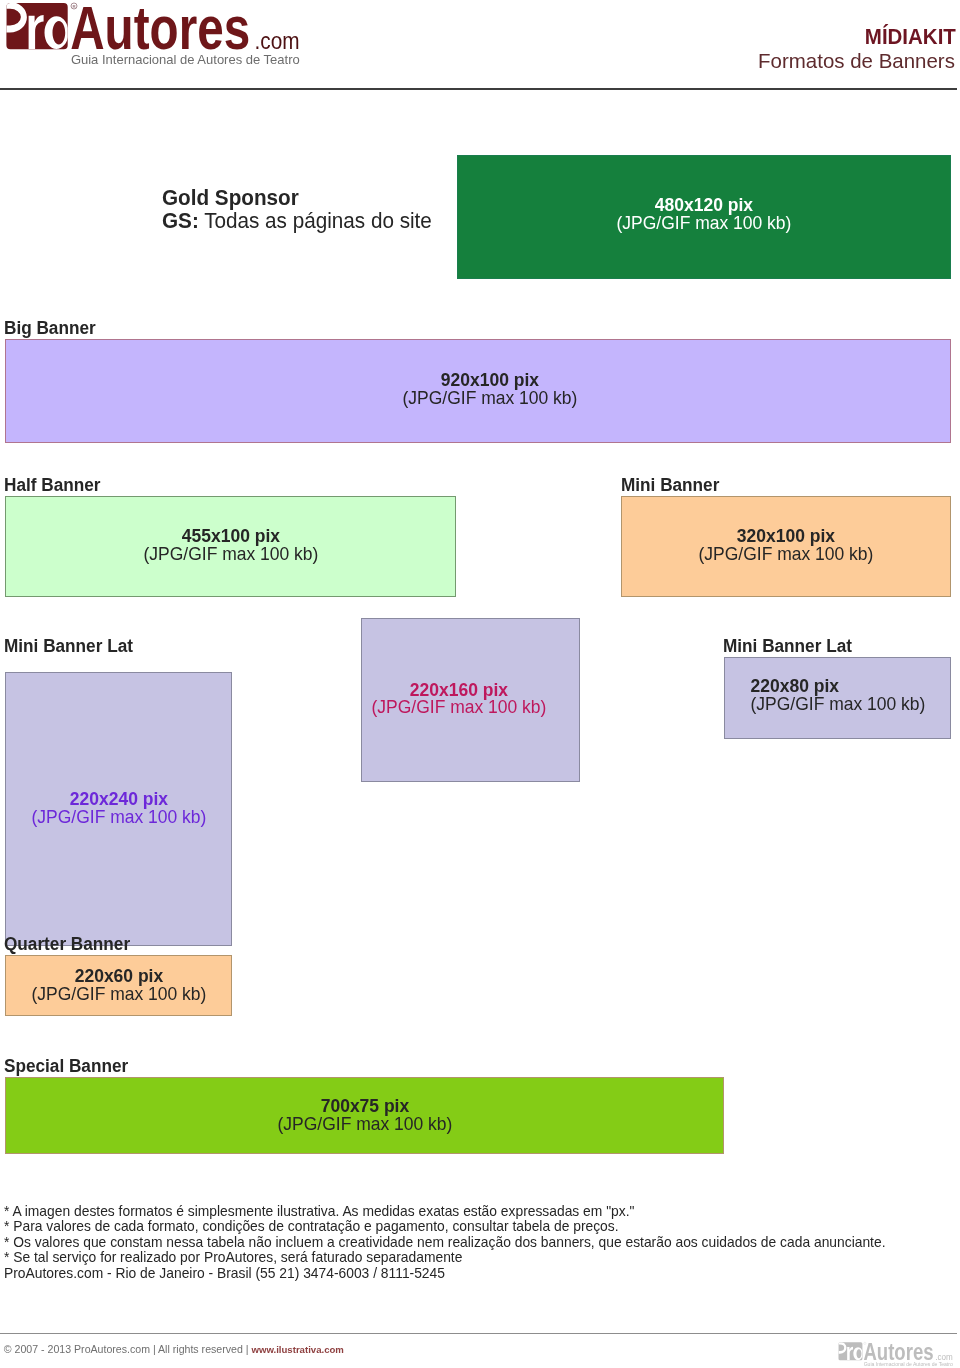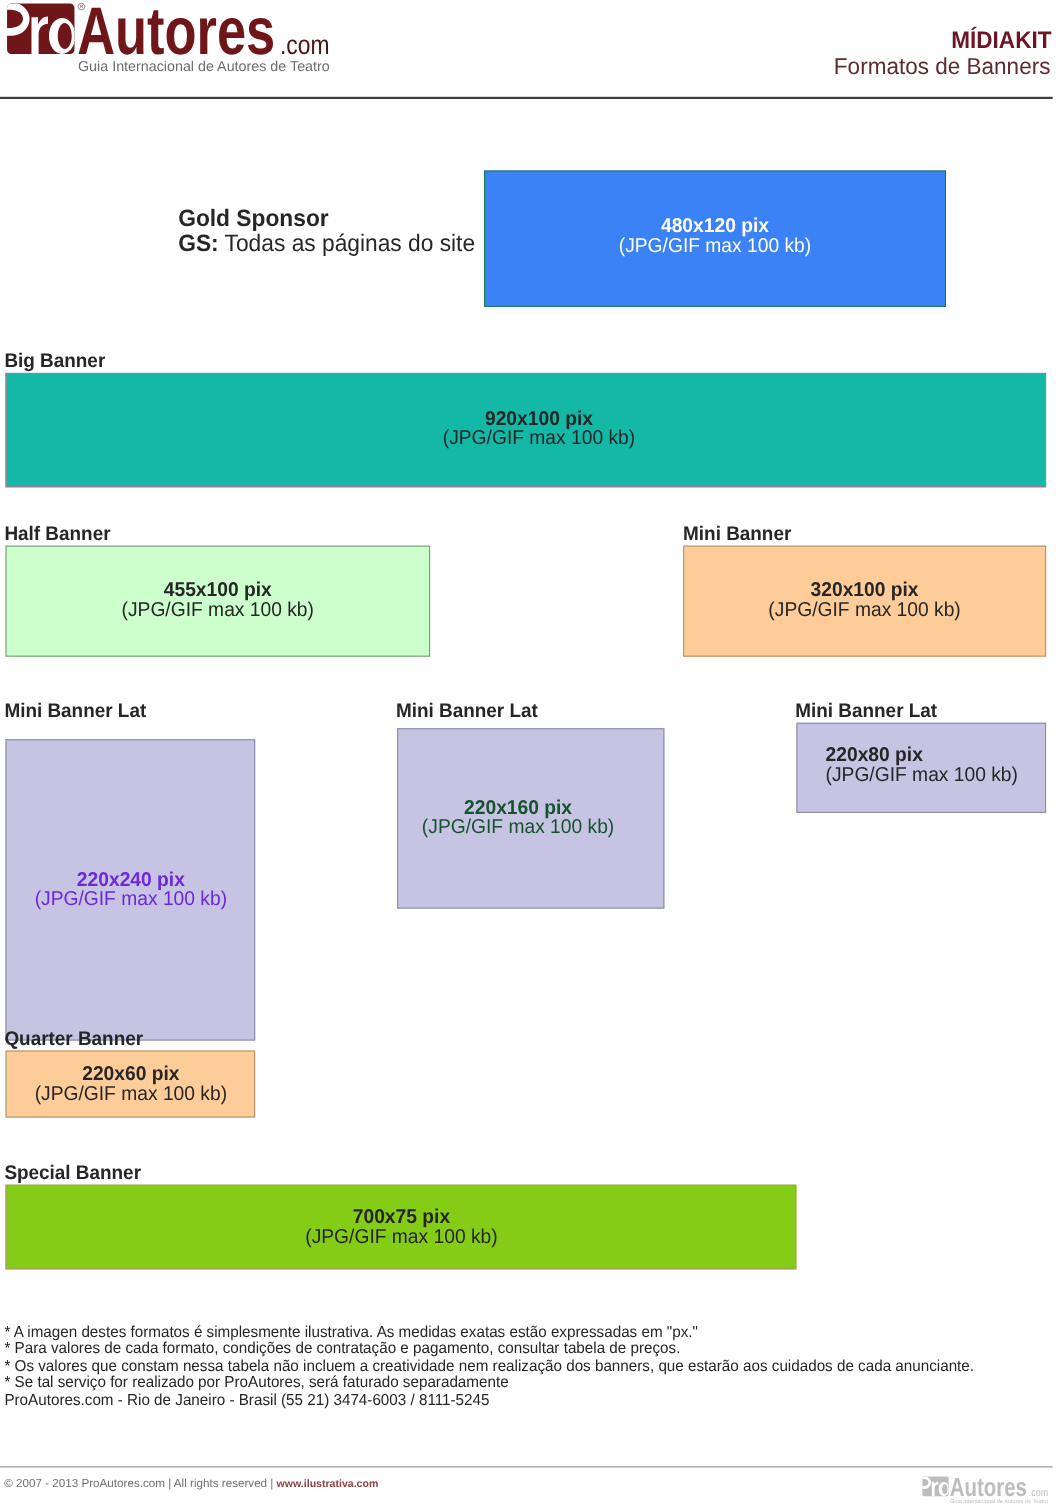--- a/index.html
+++ b/index.html
@@ -66,56 +66,56 @@
       <text x="70.9" y="64.2" font-family="Liberation Sans, sans-serif" font-size="13" fill="#6d6d6d">Guia Internacional de Autores de Teatro</text>
     </svg>
   </div>
   <div id="kit-title">MÍDIAKIT</div>
   <div id="kit-sub">Formatos de Banners</div>
   <div id="rule-top"></div>
 
   <div id="banner-area">
       <div class="blabel big" style="left: 162px; top: 188px;">Gold Sponsor</div>
       <div class="blabel big" style="font-weight: normal; left: 162px; top: 210.7px;"><span style="font-weight: bold;">GS:</span><span> Todas as páginas do site</span></div>
-      <div class="bbox" style="left: 440px; top: 155px; width: 420px; height: 124px; background: #3b82f6; border: 1px solid rgb(26, 125, 78); color: rgb(255, 255, 255);">
+      <div class="bbox" style="left: 457px; top: 155px; width: 494px; height: 124px; background: #15803d; border: 1px solid rgb(26, 125, 78); color: rgb(255, 255, 255);">
         <div style="text-align: center; margin-top: -4.6px;">
           <div class="bt1">480x120 pix</div>
           <div class="bt2">(JPG/GIF max 100 kb)</div>
         </div>
       </div>
       <div class="blabel" style="left: 3.7px; top: 320px;">Big Banner</div>
-      <div class="bbox" style="left: 5px; top: 339px; width: 946px; height: 104px; background: #14b8a6; border: 1px solid rgb(176, 117, 143); color: rgb(38, 38, 38); padding-left: 24px;">
+      <div class="bbox" style="left: 5px; top: 339px; width: 946px; height: 104px; background: #c4b5fd; border: 1px solid rgb(176, 117, 143); color: rgb(38, 38, 38); padding-left: 24px;">
         <div style="text-align: center; margin-top: -2px;">
           <div class="bt1">920x100 pix</div>
           <div class="bt2">(JPG/GIF max 100 kb)</div>
         </div>
       </div>
       <div class="blabel" style="left: 3.7px; top: 476.5px;">Half Banner</div>
-      <div class="bbox" style="left: 5px; top: 496px; width: 386px; height: 101px; background: rgb(204, 255, 204); border: 1px solid rgb(116, 153, 111); color: rgb(38, 38, 38);">
+      <div class="bbox" style="left: 5px; top: 496px; width: 451px; height: 101px; background: rgb(204, 255, 204); border: 1px solid rgb(116, 153, 111); color: rgb(38, 38, 38);">
         <div style="text-align: center; margin-top: -2px;">
           <div class="bt1">455x100 pix</div>
           <div class="bt2">(JPG/GIF max 100 kb)</div>
         </div>
       </div>
       <div class="blabel" style="left: 620.6px; top: 476.5px;">Mini Banner</div>
       <div class="bbox" style="left: 621px; top: 496px; width: 330px; height: 101px; background: rgb(253, 204, 153); border: 1px solid rgb(178, 149, 108); color: rgb(38, 38, 38);">
         <div style="text-align: center; margin-top: -2px;">
           <div class="bt1">320x100 pix</div>
           <div class="bt2">(JPG/GIF max 100 kb)</div>
         </div>
       </div>
       <div class="blabel" style="left: 3.7px; top: 637.5px;">Mini Banner Lat</div>
       <div class="bbox" style="left: 5px; top: 672px; width: 227px; height: 274px; background: rgb(198, 195, 227); border: 1px solid rgb(138, 138, 160); color: #6d28d9;">
         <div style="text-align: center; margin-top: -0.7px;">
           <div class="bt1">220x240 pix</div>
           <div class="bt2">(JPG/GIF max 100 kb)</div>
         </div>
       </div>
       <div class="blabel" style="left: 359.7px; top: 637.5px;">Mini Banner Lat</div>
-      <div class="bbox" style="left: 361px; top: 662px; width: 243px; height: 164px; background: rgb(198, 195, 227); border: 1px solid rgb(138, 138, 160); color: #14532d;">
+      <div class="bbox" style="left: 361px; top: 618px; width: 219px; height: 164px; background: rgb(198, 195, 227); border: 1px solid rgb(138, 138, 160); color: #be185d;">
         <div style="text-align: center; margin-top: -1.5px; margin-left: -23px;">
           <div class="bt1">220x160 pix</div>
           <div class="bt2">(JPG/GIF max 100 kb)</div>
         </div>
       </div>
       <div class="blabel" style="left: 722.7px; top: 637.5px;">Mini Banner Lat</div>
       <div class="bbox" style="left: 724px; top: 657px; width: 227px; height: 82px; background: rgb(198, 195, 227); border: 1px solid rgb(138, 138, 160); color: rgb(38, 38, 38);">
         <div style="text-align: left; margin-top: -4.5px;">
           <div class="bt1">220x80 pix</div>
           <div class="bt2">(JPG/GIF max 100 kb)</div>

